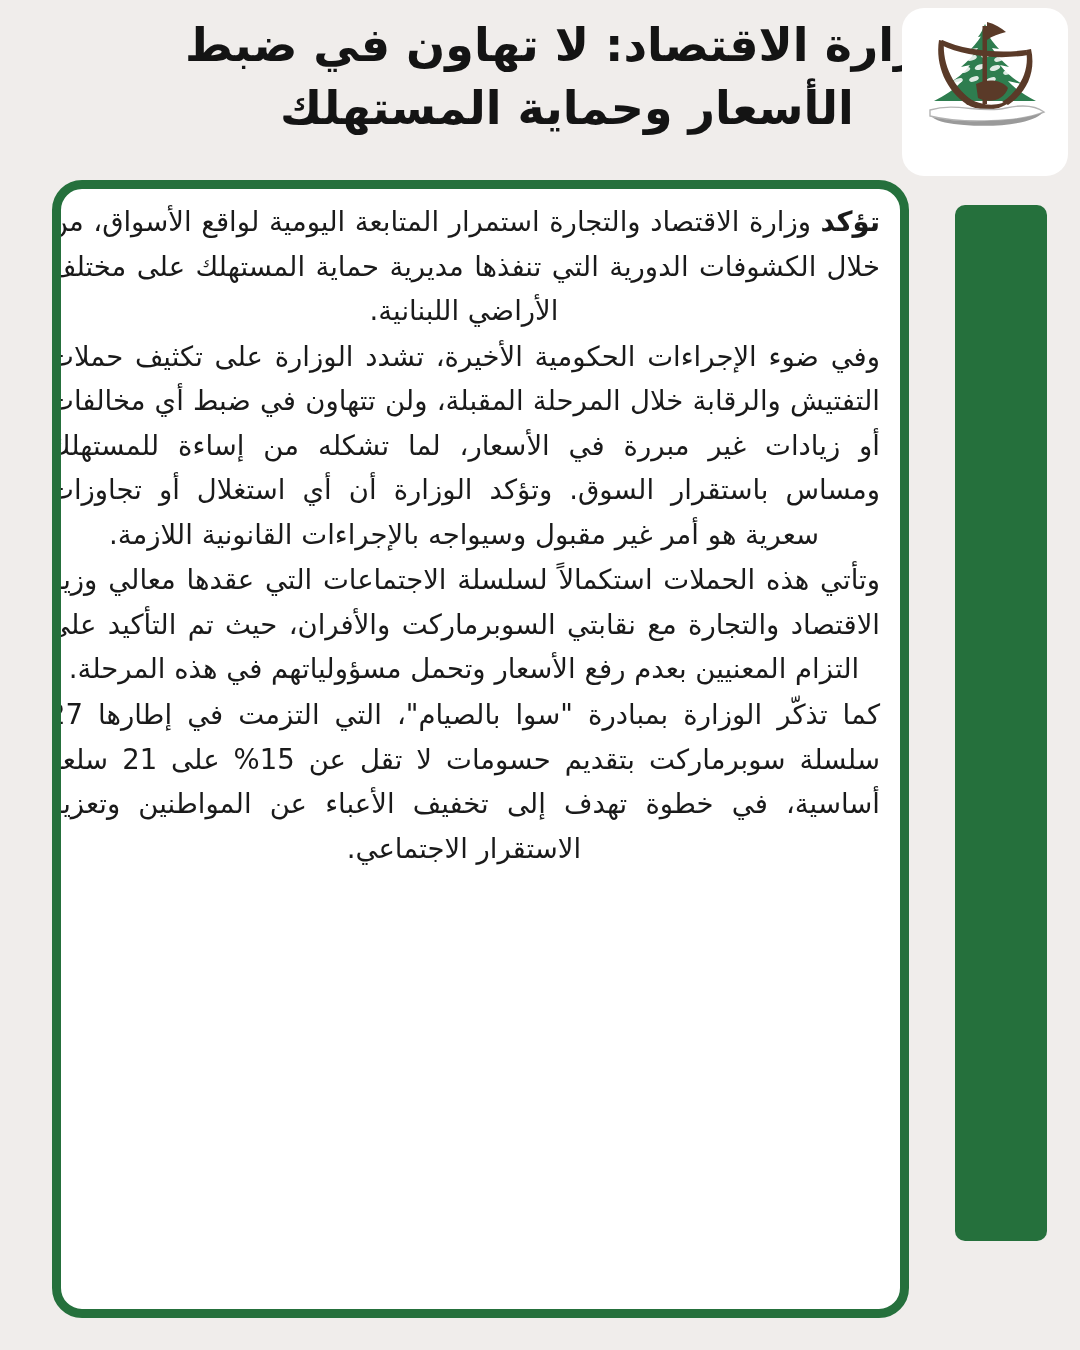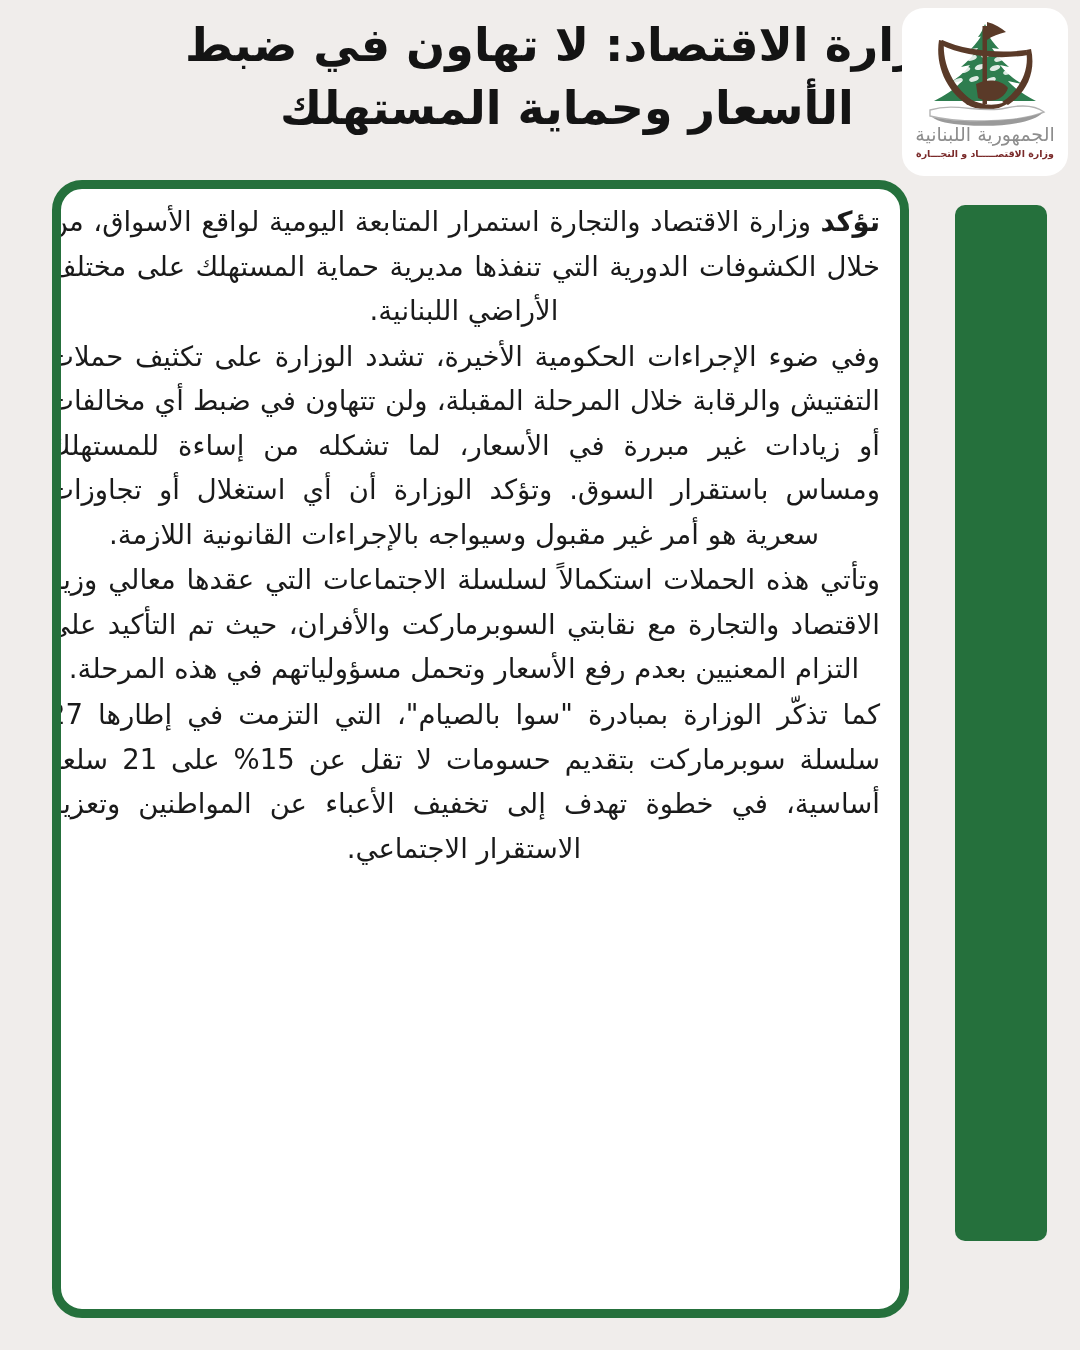--- a/index.html
+++ b/index.html
@@ -167,24 +167,20 @@
       </g>
 
       <g>
         <path d="M28 100 C55 92 78 104 104 98 C122 94 134 96 142 102
                  C120 112 60 114 28 106 Z" fill="#ffffff" stroke="#b4b4b4" stroke-width="1.4"></path>
         <path d="M30 107 C58 114 116 112 140 103 C132 113 96 118 62 115
                  C48 114 36 112 30 107 Z" fill="#9a9a9a"></path>
       </g>
     </svg>
 
-    <div class="logo-text-wrap">
-      <div class="logo-line1">الجمهورية اللبنانية</div>
-      <div class="logo-line2">وزارة الاقتصـــــاد و التجـــارة</div>
-    </div>
   </div>
 </div>
 
 <div class="content-card">
   <div class="article-body">
     <p>
       <b>تؤكد</b><span> وزارة الاقتصاد والتجارة استمرار المتابعة اليومية لواقع الأسواق، من خلال الكشوفات الدورية التي تنفذها مديرية حماية المستهلك على مختلف الأراضي اللبنانية.</span>
     </p>
     <p>
       <span>وفي ضوء الإجراءات الحكومية الأخيرة، تشدد الوزارة على تكثيف حملات التفتيش والرقابة خلال المرحلة المقبلة، ولن تتهاون في ضبط أي مخالفات أو زيادات غير مبررة في الأسعار، لما تشكله من إساءة للمستهلك ومساس باستقرار السوق. وتؤكد الوزارة أن أي استغلال أو تجاوزات سعرية هو أمر غير مقبول وسيواجه بالإجراءات القانونية اللازمة.</span>

